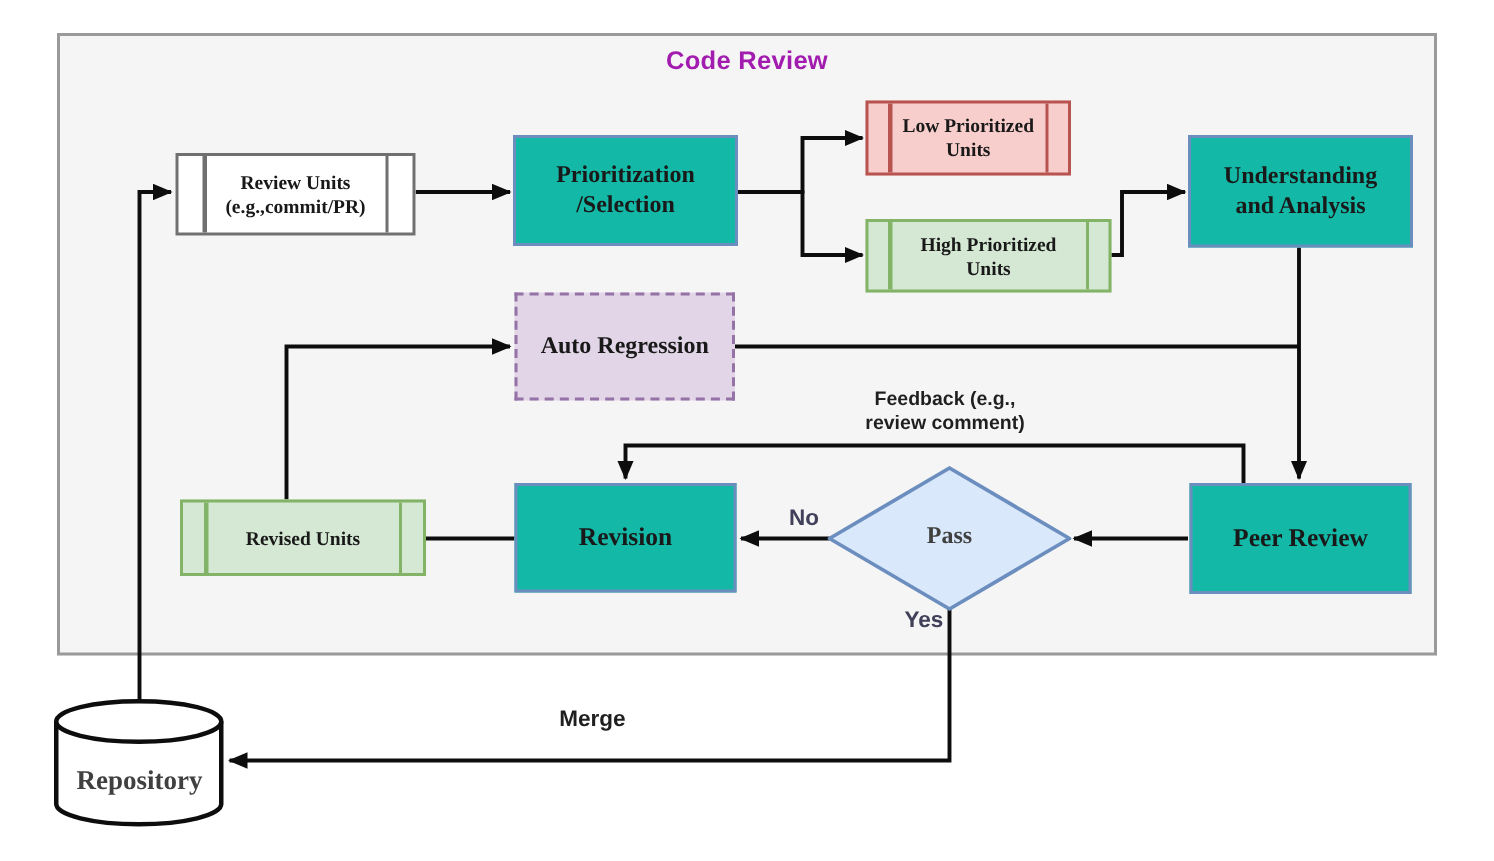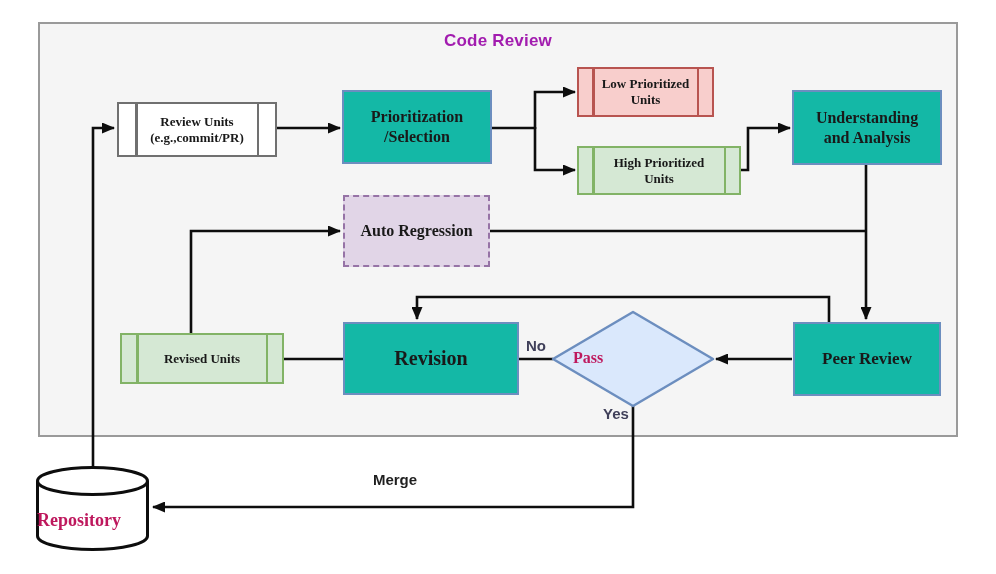--- a/index.html
+++ b/index.html
@@ -18,22 +18,22 @@
   .blue  {background:#14b8a6;border:2.5px solid #6c8ebf;}
   .green {background:#d5e8d4;border:2.5px solid #82b366;}
   .red   {background:#f8cecc;border:2.5px solid #b85450;}
   .purple{background:#e1d5e7;border:2.5px dashed #9673a6;}
   .gray  {background:#ffffff;border:2.5px solid #707070;}
   .unit::before,.unit::after{content:"";position:absolute;top:0;bottom:0;width:2.5px;
         background:var(--bar);}
   .unit::before{left:var(--inset,13px);}
   .unit::after{right:var(--inset,13px);}
 
-  .shape-label{position:absolute;
-        font-family:"Liberation Serif","DejaVu Serif",serif;font-weight:bold;color:#be185d;}
+  .shape-label{position:absolute;text-align:center;
+        font-family:"Liberation Serif","DejaVu Serif",serif;font-weight:bold;color:#404040;}
   .edge-label{position:absolute;text-align:center;font-weight:bold;color:#1f1f1f;
         font-family:"Liberation Sans",sans-serif;}
   .slate{color:#40405a;}
 </style>
 </head>
 <body>
 
 <div class="stage">
 
   <div class="container-box">
@@ -94,32 +94,36 @@
   </div>
 
   <div class="node purple" style="left:343px;top:195px;width:147px;height:72px;font-size:16px;">
     <div>Auto Regression</div>
   </div>
 
   <div class="node blue" style="left:793px;top:322px;width:148px;height:74px;font-size:17px;">
     <div>Peer Review</div>
   </div>
 
-  <div class="node blue" style="left:343px;top:322px;width:176px;height:73px;font-size:20px;">
+  <div class="node blue" style="left:343px;top:322px;width:148px;height:73px;font-size:17px;">
     <div>Revision</div>
   </div>
 
   <div class="node green unit" style="left:120px;top:333px;width:164px;height:51px;font-size:13px;--bar:#82b366;--inset:14px;">
     <div>Revised Units</div>
   </div>
 
   <div class="shape-label" style="left:573px;top:349px;width:120px;font-size:16px;">Pass</div>
 
   <div class="shape-label" style="left:37px;top:510px;width:112px;font-size:18px;">Repository</div>
 
+  <div class="edge-label" style="left:564px;top:258px;width:132px;font-size:13px;line-height:1.25;">
+    <div>Feedback (e.g.,</div>
+    <div>review comment)</div>
+  </div>
 
   <div class="edge-label slate" style="left:521px;top:337px;width:30px;font-size:15px;">No</div>
 
   <div class="edge-label slate" style="left:598px;top:405px;width:36px;font-size:15px;">Yes</div>
 
   <div class="edge-label" style="left:358px;top:471px;width:74px;font-size:15px;">Merge</div>
 
 </div>
 
 </body></html>

